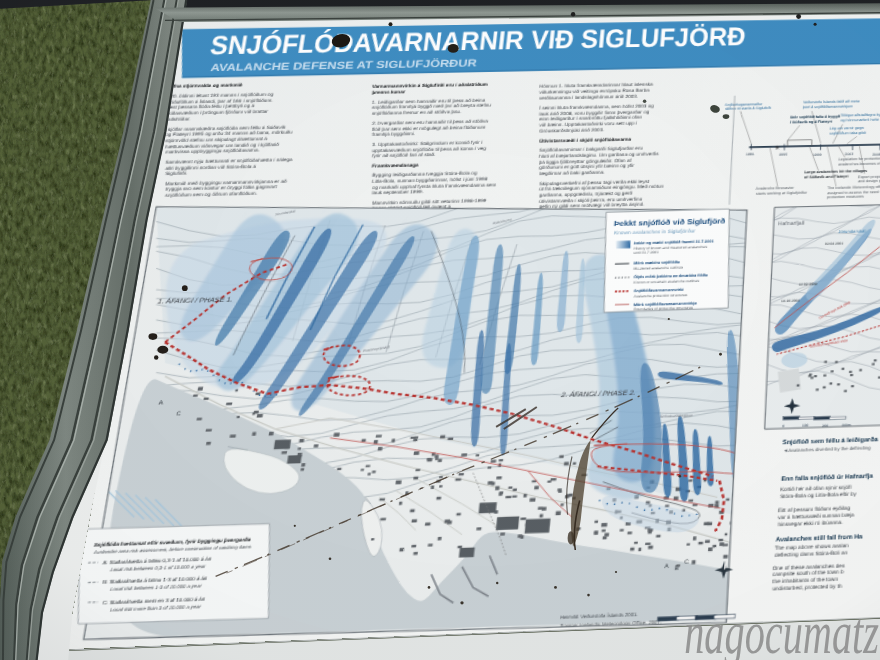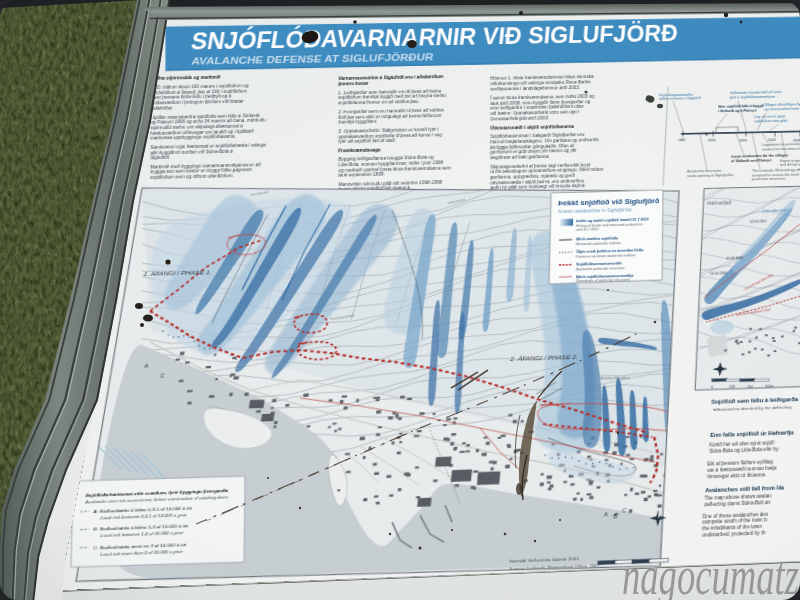--- a/index.html
+++ b/index.html
@@ -1,16 +1,16 @@
 <!DOCTYPE html>
 <html><head>
 <meta charset="utf-8">
 <style>
 html,body{margin:0;padding:0;background:#232528;}
-.scene{position:relative;width:800px;height:600px;overflow:hidden;font-family:"Liberation Sans",sans-serif;border-radius:18px;}
+.scene{position:relative;width:800px;height:600px;overflow:hidden;font-family:"Liberation Sans",sans-serif;}
 .bg,.ov{position:absolute;left:0;top:0;}
 .ov{pointer-events:none;}
 .panel{position:absolute;left:0;top:0;width:680px;height:570px;transform-origin:0 0;transform:matrix3d(1.039100,-0.015890,0.000000,0.000041,-0.196904,0.878693,0.000000,-0.000212,0.000000,0.000000,1.000000,0.000000,165.000000,18.000000,0.000000,1.000000);}
 </style>
 </head>
 <body>
 <div class="scene">
 
 <svg class="bg" width="800" height="600" viewBox="0 0 800 600">
 <defs>

